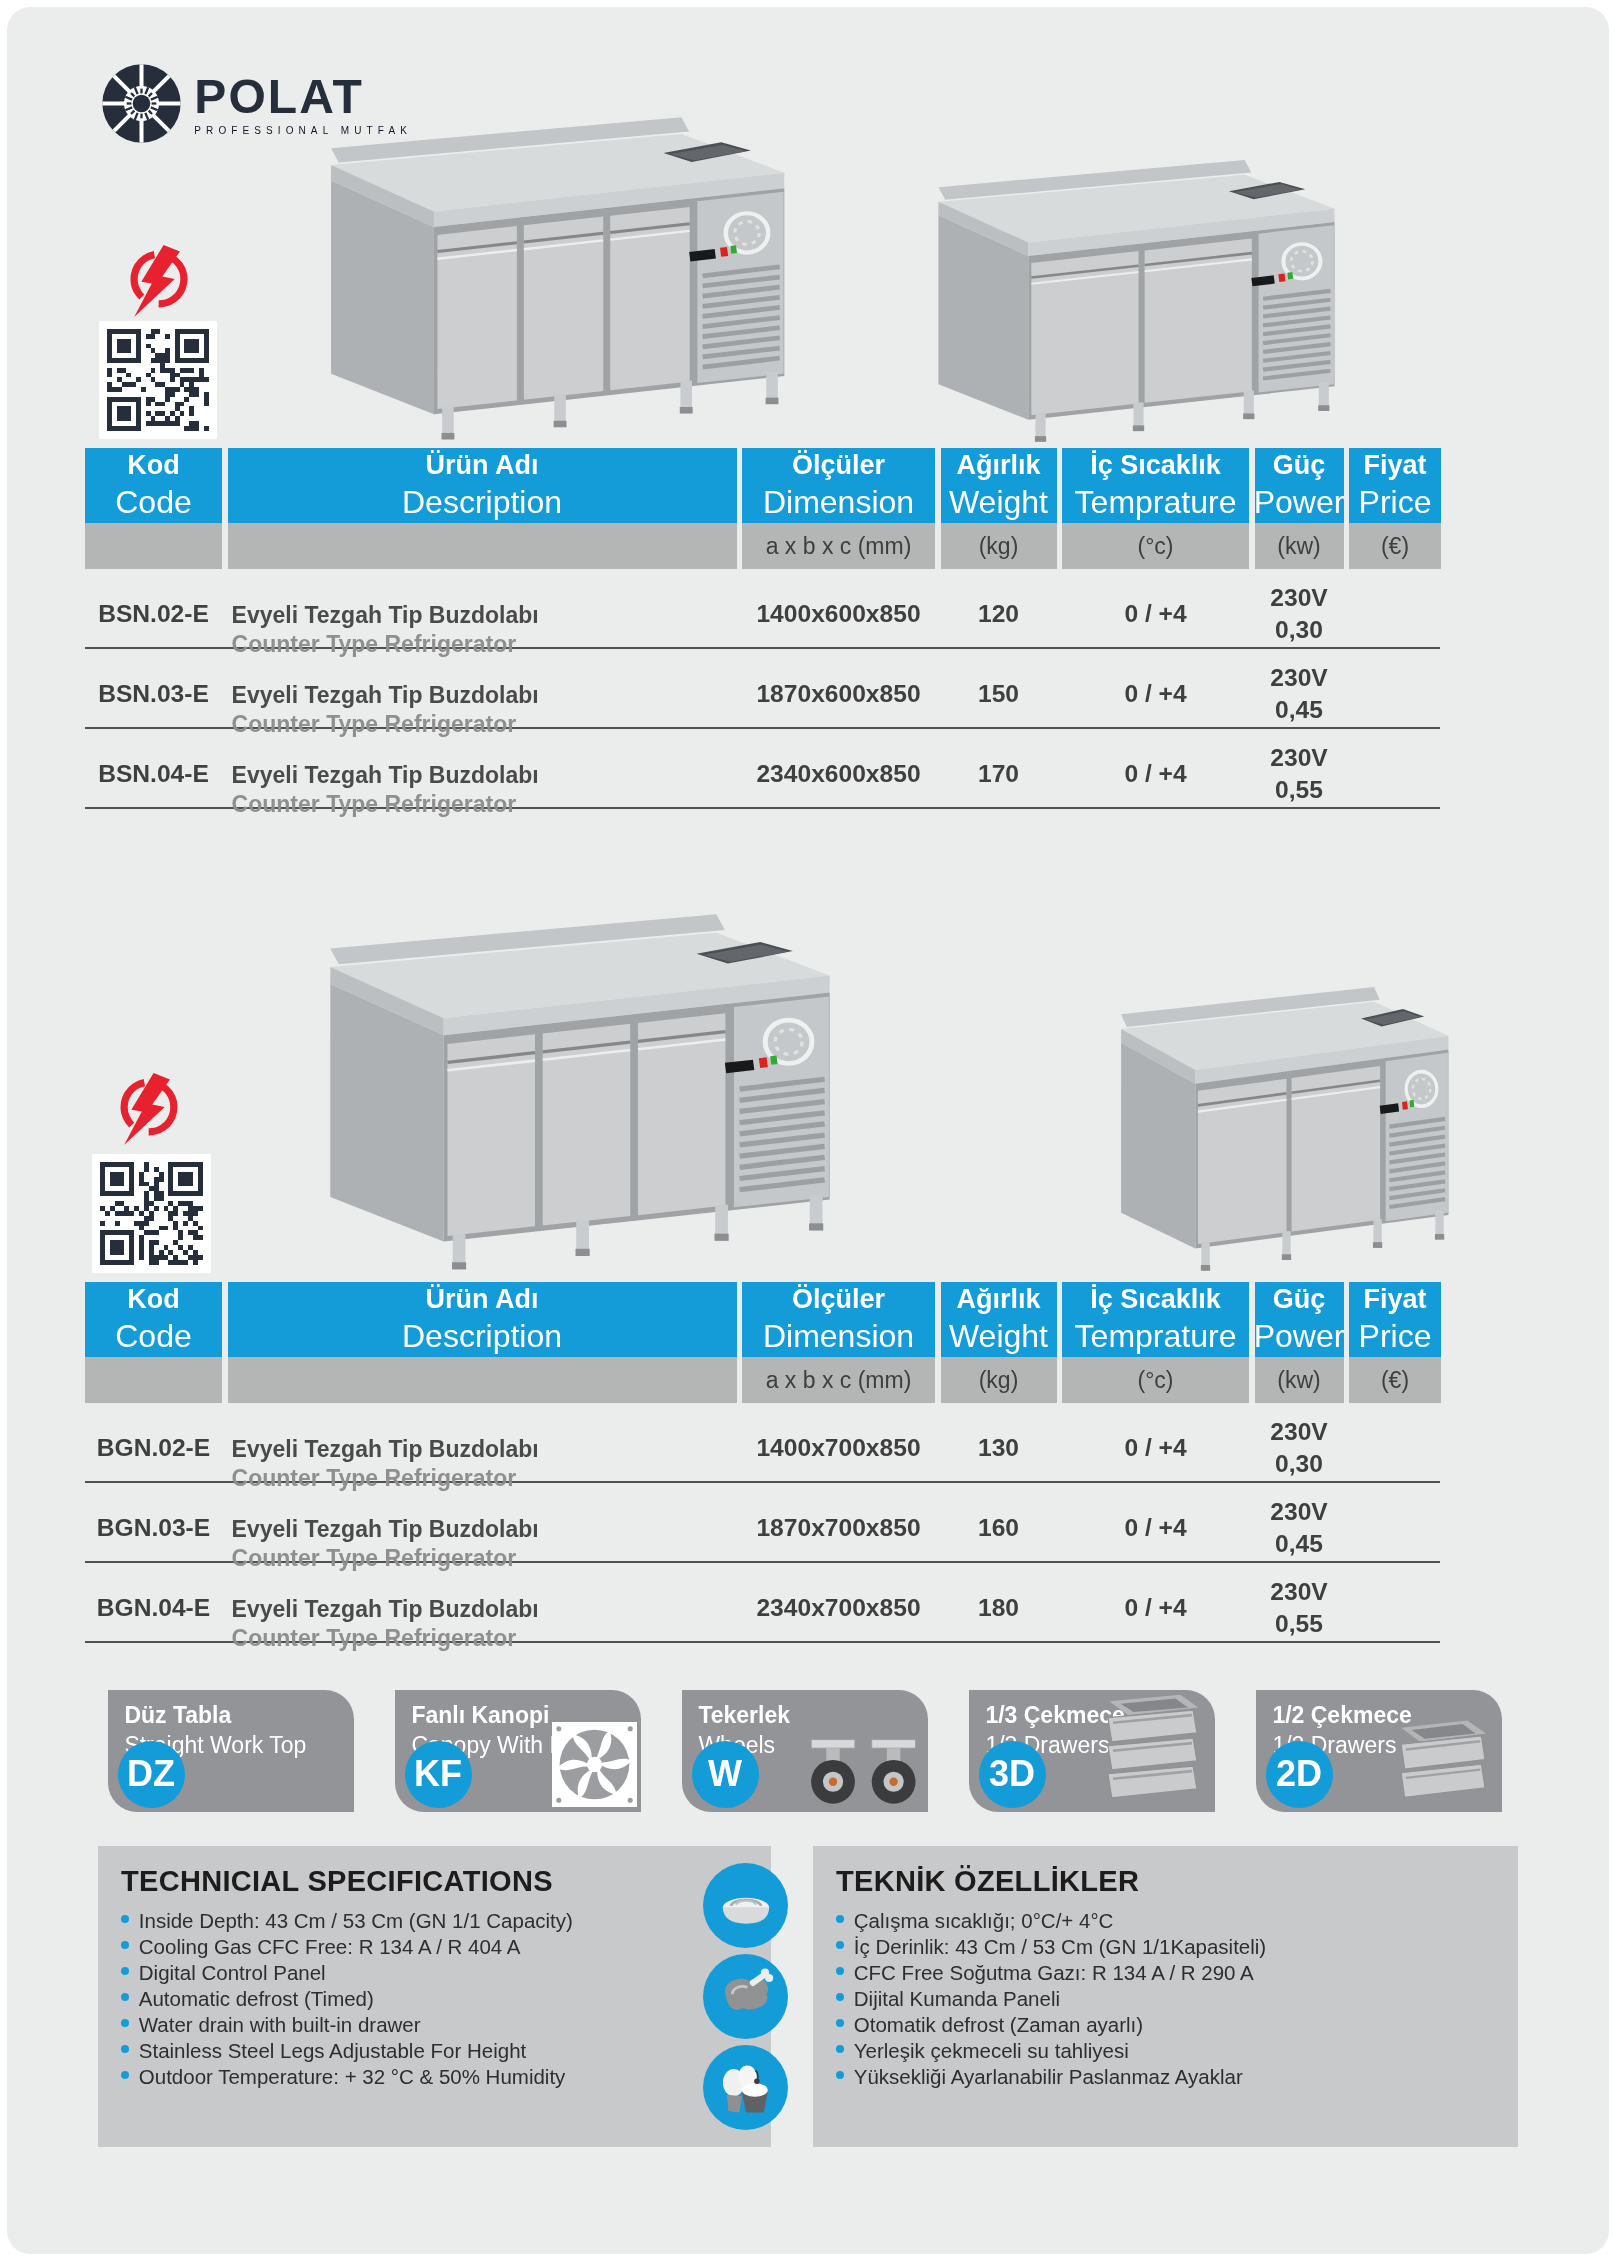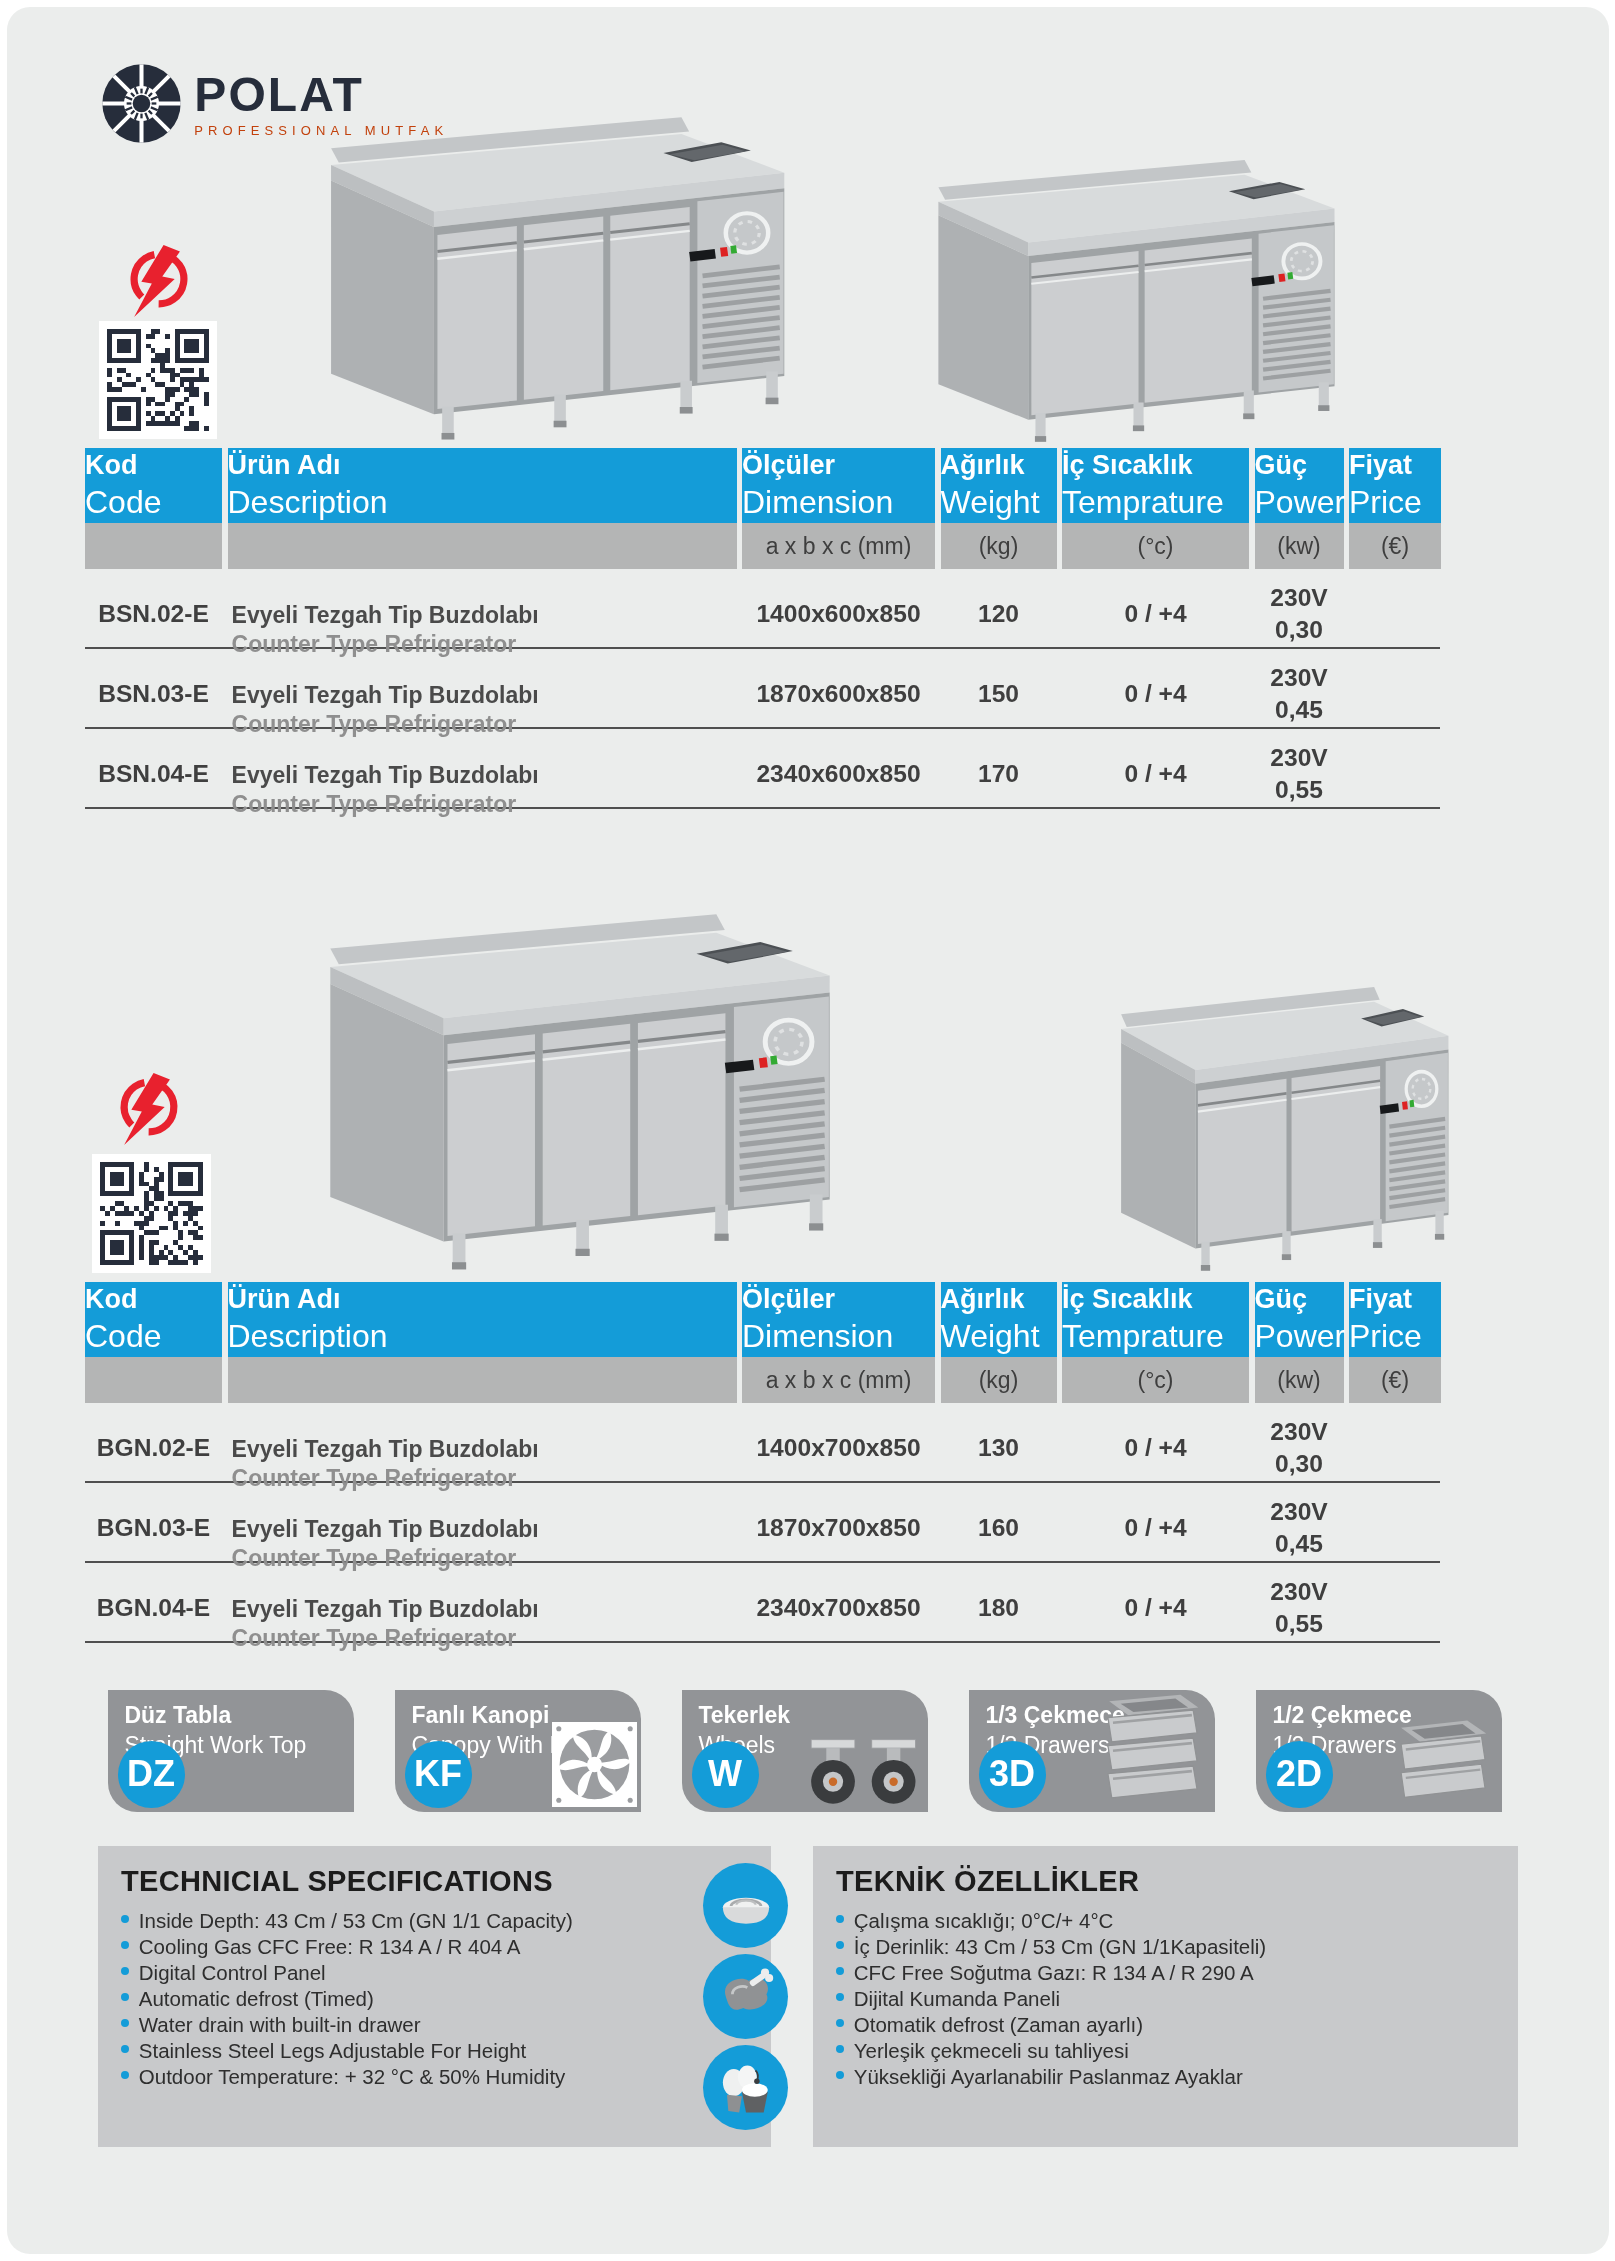--- a/index.html
+++ b/index.html
@@ -7,34 +7,34 @@
     --red:#e8212e; --badge:#929497; --box:#c8c9cb; --ink:#3f3f3f; --ink2:#8f8f8f;
   }
   *{margin:0;padding:0;box-sizing:border-box;}
   body{font-family:"Liberation Sans","DejaVu Sans",sans-serif;background:#fff;}
   .page{position:relative;width:1616px;height:2261px;background:#fff;overflow:hidden;}
   .inner{position:absolute;left:6.8px;top:6.8px;right:6.8px;bottom:6.8px;background:var(--bg);border-radius:23px;}
 
   
   .logo{position:absolute;left:101px;top:63px;display:flex;align-items:center;gap:12.3px;}
   .logo-text .name{font-size:48px;font-weight:bold;color:var(--navy);letter-spacing:2.1px;line-height:1;}
-  .logo-text .tagline{font-size:13px;color:#c2410c;letter-spacing:5.1px;margin-top:4.1px;}
+  .logo-text .tagline{font-size:10px;color:#0f172a;letter-spacing:5.1px;margin-top:4.1px;}
 
   
   .bolt{position:absolute;}
   .qr{position:absolute;background:#fff;padding:8.2px;}
 
   
   .fridge{position:absolute;}
 
   
   .spec-table{position:absolute;left:85px;width:1355px;}
   .tgrid{display:grid;grid-template-columns:137px 509px 193px 116px 187px 89px 92px;column-gap:5.5px;}
   .thead{height:75px;}
-  .thead .cell{background:var(--blue);color:#fff;display:flex;flex-direction:column;align-items:flex-start;justify-content:center;}
+  .thead .cell{background:var(--blue);color:#fff;display:flex;flex-direction:column;align-items:center;justify-content:center;}
   .tr-label{font-weight:bold;font-size:27px;line-height:1.15;}
   .en-label{font-size:32px;font-weight:normal;margin-top:2.7px;}
   .tunits{height:46px;}
   .tunits .cell{background:var(--subgray);color:#3e3e3e;font-size:23px;display:flex;align-items:center;justify-content:center;}
   .trow{height:80px;border-bottom:2.1px solid #4f4f4f;align-items:center;font-weight:bold;}
   .c{font-size:24.6px;color:var(--ink);text-align:center;}
   .c-name{text-align:left;padding-left:4.1px;}
   .c-name .nm-tr{font-size:23px;color:#4a4a4a;line-height:1.25;margin-top:32px;}
   .c-name .nm-en{font-size:23px;color:var(--ink2);line-height:1.25;}
   .c-pw{line-height:1.3;}

